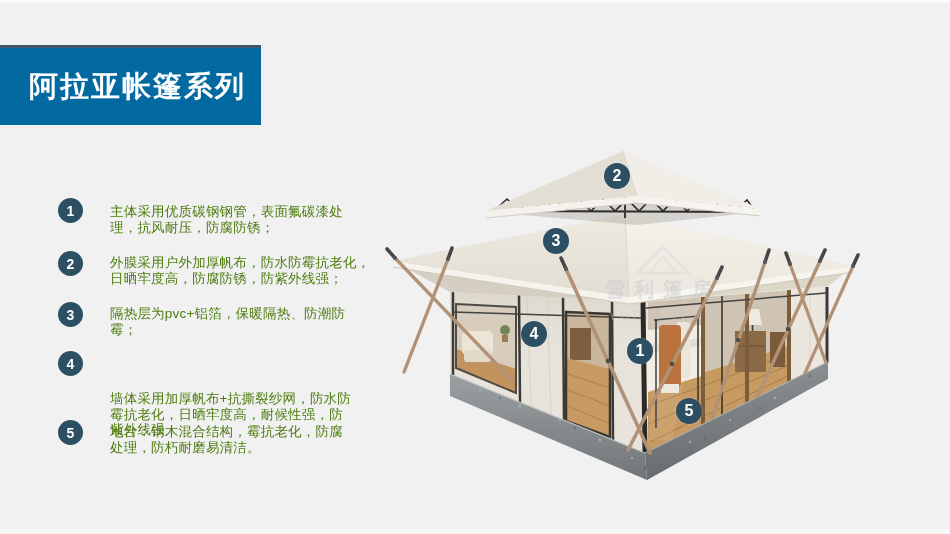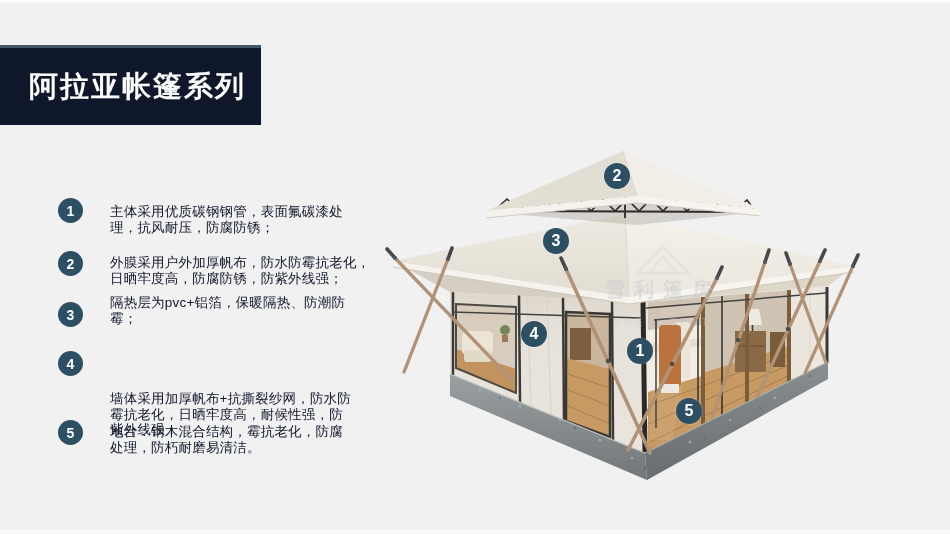--- a/index.html
+++ b/index.html
@@ -7,59 +7,59 @@
     width:950px;height:534px;position:relative;overflow:hidden;
     background:#f1f1f2;
     font-family:"Liberation Sans","DejaVu Sans",sans-serif;
   }
   .edge-top{position:absolute;left:0;top:0;width:950px;height:3px;background:#fbfbfc;}
   .edge-bottom{position:absolute;left:0;top:529px;width:950px;height:5px;background:#f8f8f9;}
 
   
   .header-band{
     position:absolute;left:0;top:45px;width:261px;height:80px;
-    background:#0f172a;border-top:3px solid #44576a;box-sizing:border-box;
+    background:#0369a1;border-top:3px solid #44576a;box-sizing:border-box;
     display:flex;align-items:center;
   }
   .header-band h1{
     margin:0 0 0 29px;color:#fdfdfd;font-size:29px;font-weight:bold;
     letter-spacing:2px;white-space:nowrap;
   }
 
   
   .feature-badge{
     position:absolute;left:58px;width:25px;height:25px;border-radius:50%;
     background:#2d4f63;color:#fff;font-size:14px;font-weight:bold;
     display:flex;align-items:center;justify-content:center;
   }
   .feature-text{
     position:absolute;left:110px;width:268px;
-    font-size:13.5px;line-height:15.5px;color:#0f172a;
+    font-size:13.5px;line-height:15.5px;color:#4d7c0f;
     white-space:pre-line;letter-spacing:0.2px;
   }
   .fb1{top:198px;} .ft1{top:204px;}
   .fb2{top:251px;} .ft2{top:255px;}
-  .fb3{top:302px;} .ft3{top:295px;}
+  .fb3{top:302px;} .ft3{top:306px;}
   .fb4{top:351px;} .ft4{top:355px;margin-top:36px;}
   .fb5{top:420px;} .ft5{top:424px;}
 
   
   .tent-wrap{position:absolute;left:385px;top:135px;width:570px;height:399px;}
   .tent-wrap svg{display:block;}
 
   
   .watermark{
     position:absolute;left:578px;top:245px;width:170px;text-align:center;
     color:rgba(205,207,210,0.55);pointer-events:none;
   }
   .watermark .wm-icon{display:block;margin:0 auto;opacity:0.6;}
   .watermark .wm-cn{display:block;font-size:20px;font-weight:bold;letter-spacing:9px;
     color:rgba(200,202,206,0.50);margin-top:1px;}
-  .watermark .wm-en{display:block;font-size:10px;letter-spacing:4px;
-    color:rgba(200,202,206,0.45);margin-top:14px;}
+  .watermark .wm-en{display:block;font-size:12px;letter-spacing:4px;
+    color:rgba(200,202,206,0.45);margin-top:6px;}
 
   
   .callout{
     position:absolute;width:26px;height:26px;border-radius:50%;
     background:#2d4f63;color:#fff;font-size:16px;font-weight:bold;
     display:flex;align-items:center;justify-content:center;
     box-shadow:0 0 0 1px rgba(255,255,255,0.15);
   }
   .co1{left:627px;top:338px;}
   .co2{left:604px;top:163px;}

